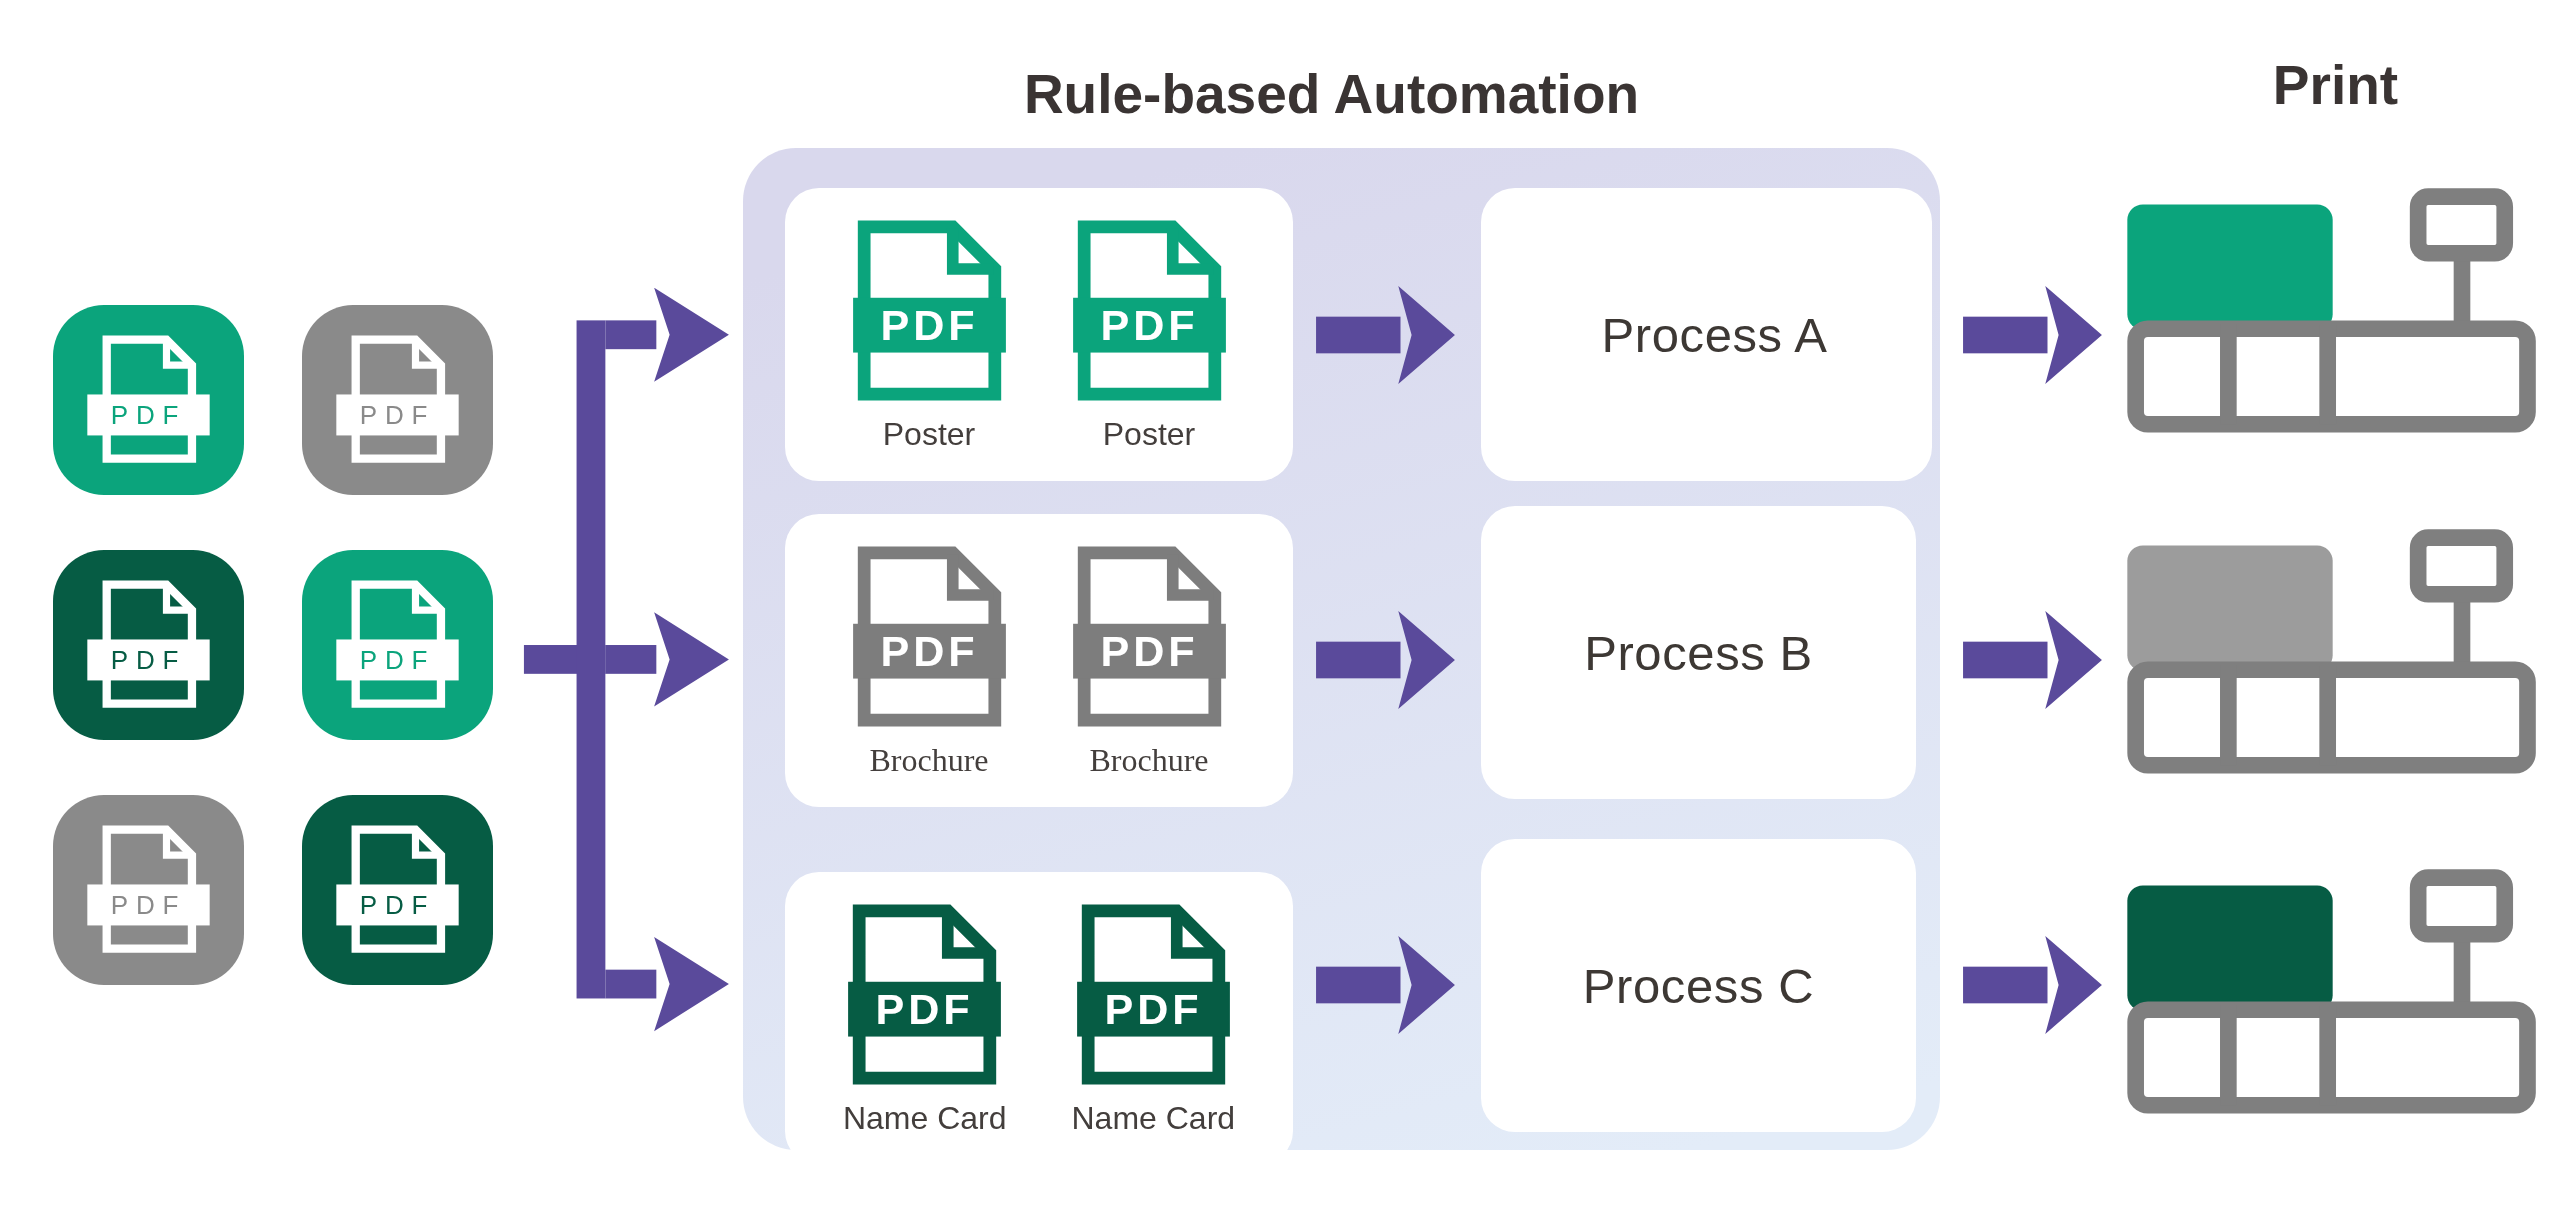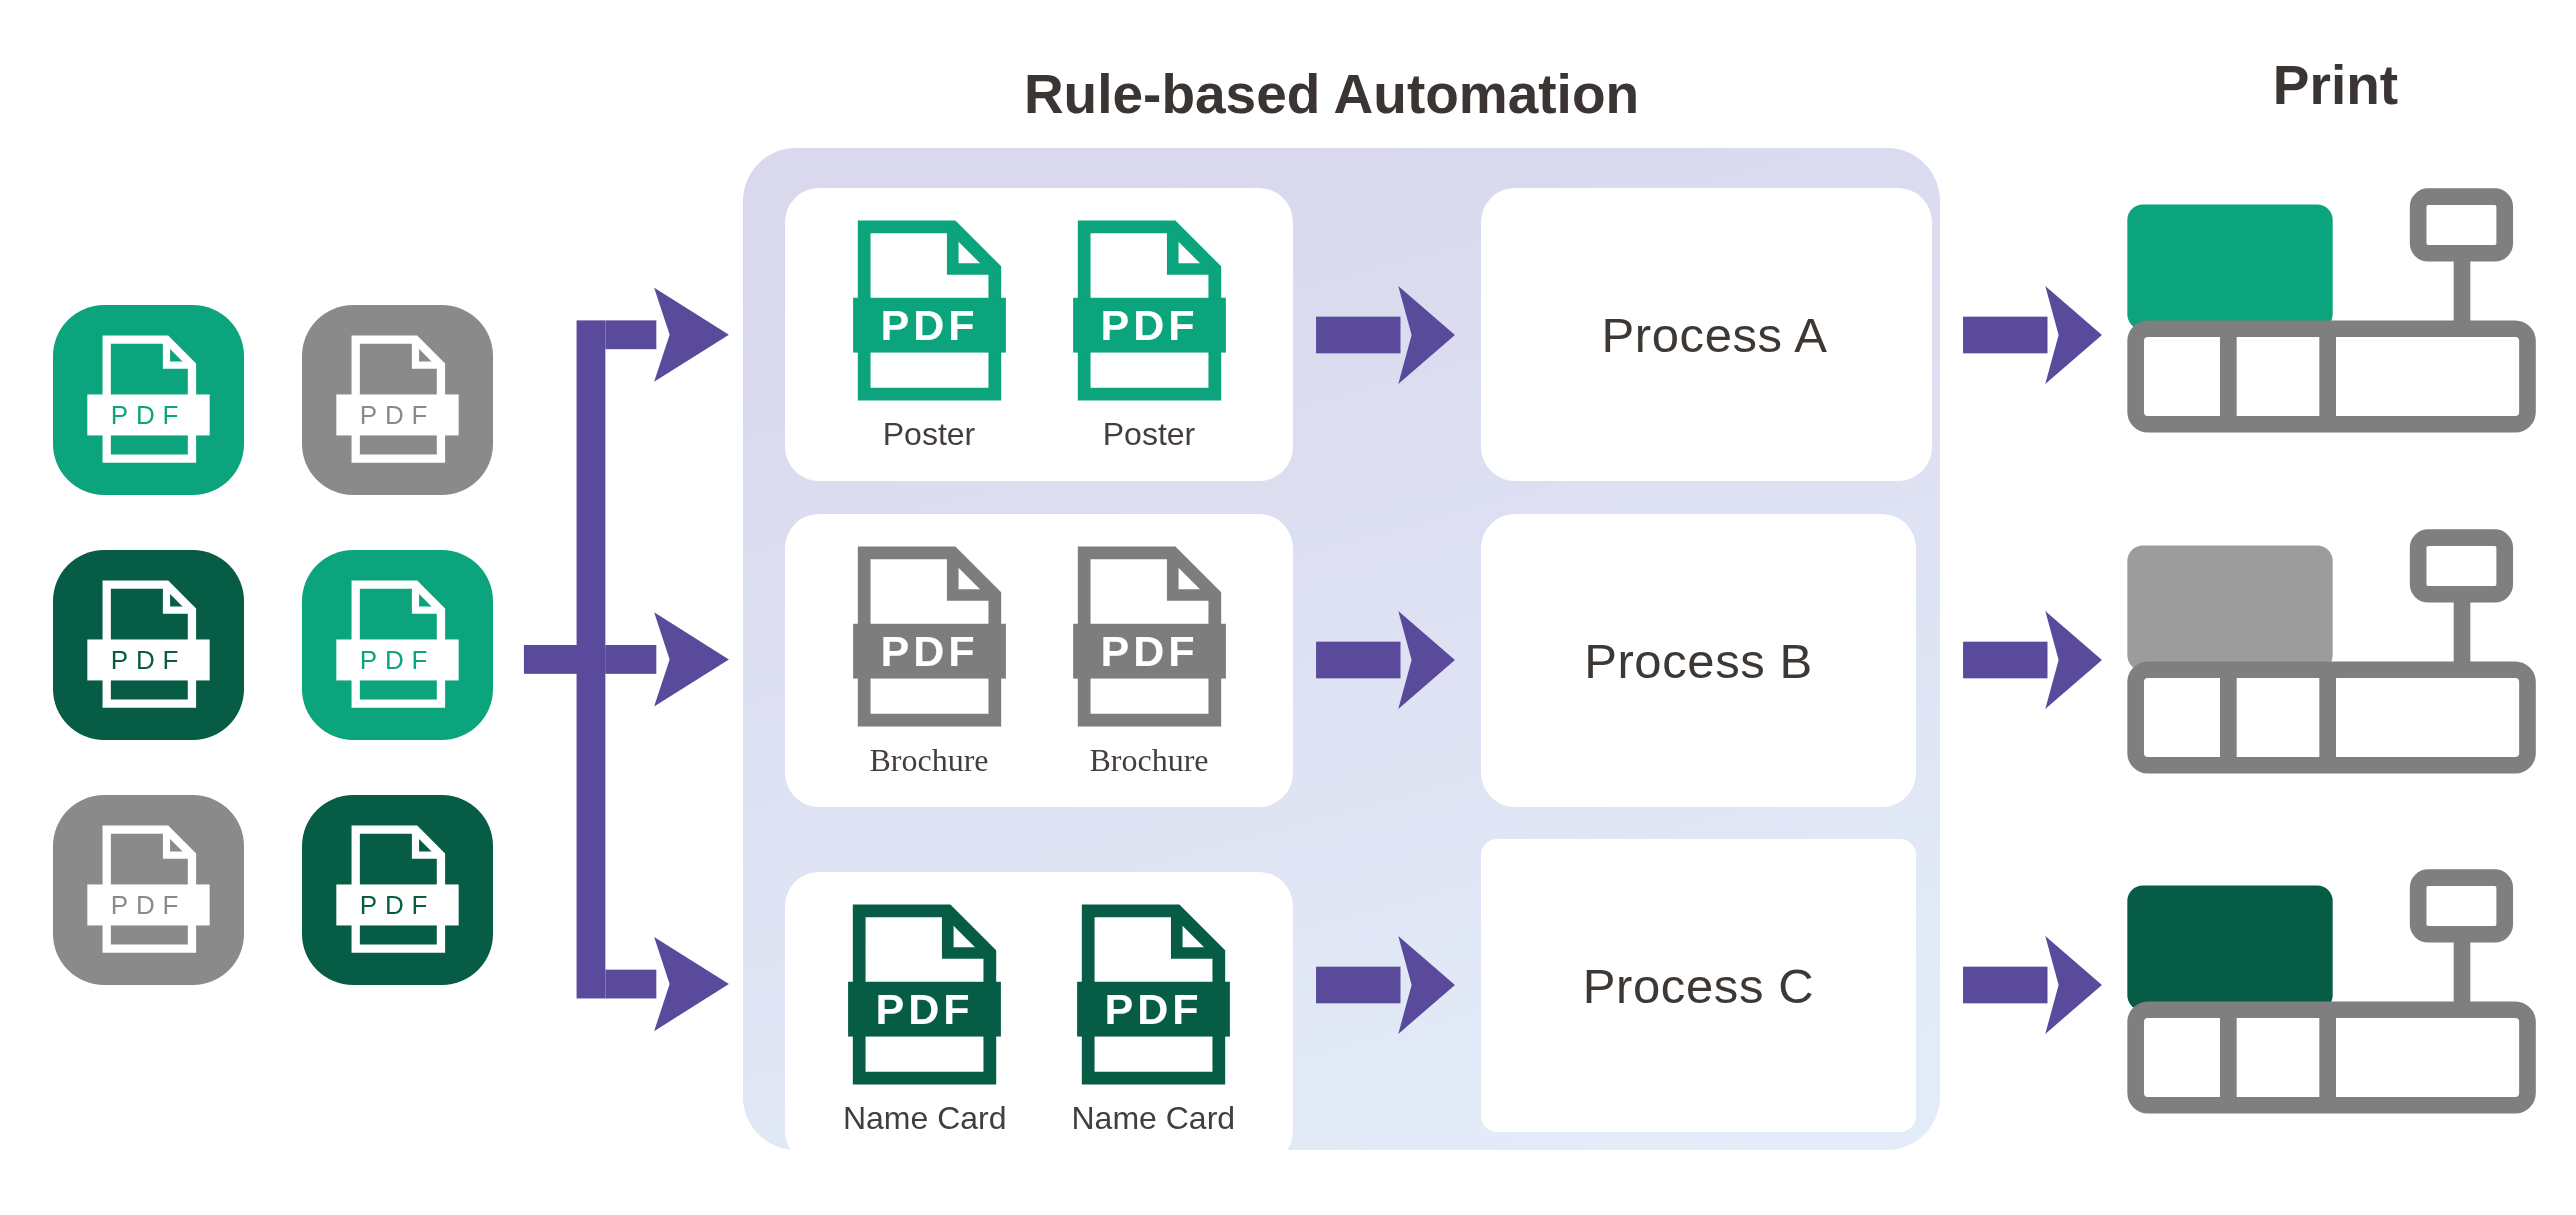--- a/index.html
+++ b/index.html
@@ -157,39 +157,39 @@
         </svg>
       <div class="doc-label">Brochure</div>
     </div>
     <div class="doc-col doc-gray">
       <svg width="155" height="183" viewBox="0 0 280 330">
           <use href="#card-doc"></use>
         </svg>
       <div class="doc-label">Brochure</div>
     </div>
   </div>
-  <div class="proc-card" style="top:366px;">
+  <div class="proc-card" style="top:358px;">
     <div class="proc-label">Process B</div>
   </div>
 
   <div class="card" style="top:724px;">
     <div class="doc-col dark-green">
       <svg width="155" height="183" viewBox="0 0 280 330">
           <use href="#card-doc"></use>
         </svg>
       <div class="doc-label">Name Card</div>
     </div>
     <div class="doc-col dark-green">
       <svg width="155" height="183" viewBox="0 0 280 330">
           <use href="#card-doc"></use>
         </svg>
       <div class="doc-label">Name Card</div>
     </div>
   </div>
-  <div class="proc-card" style="top:691px;border-radius:16px;">
+  <div class="proc-card" style="top:691px;">
     <div class="proc-label">Process C</div>
   </div>
 
 </div>
 
 <svg class="abs arrow" style="left:1316px;top:285px;" width="139" height="100" viewBox="0 0 250 180">
     <use href="#block-arrow"></use>
   </svg>
 <svg class="abs arrow" style="left:1316px;top:610px;" width="139" height="100" viewBox="0 0 250 180">
     <use href="#block-arrow"></use>

